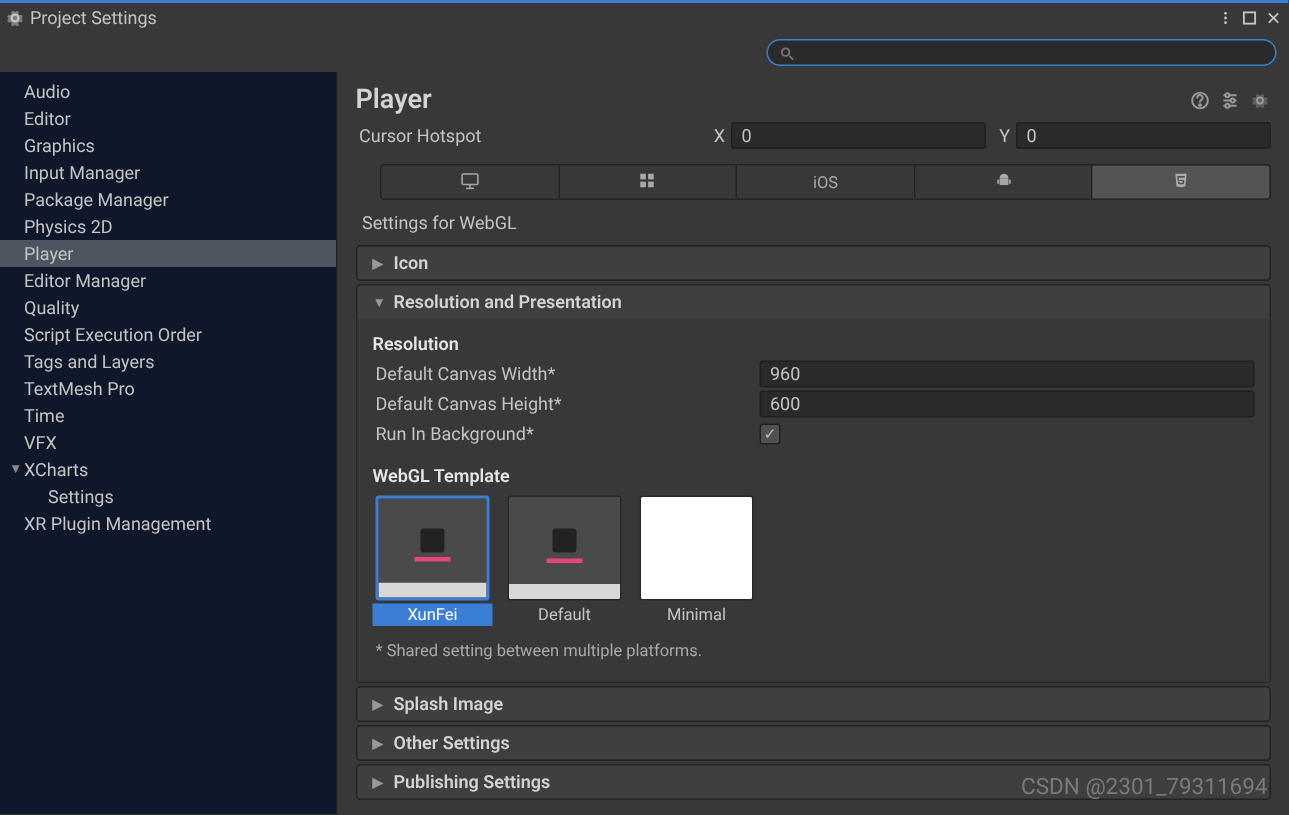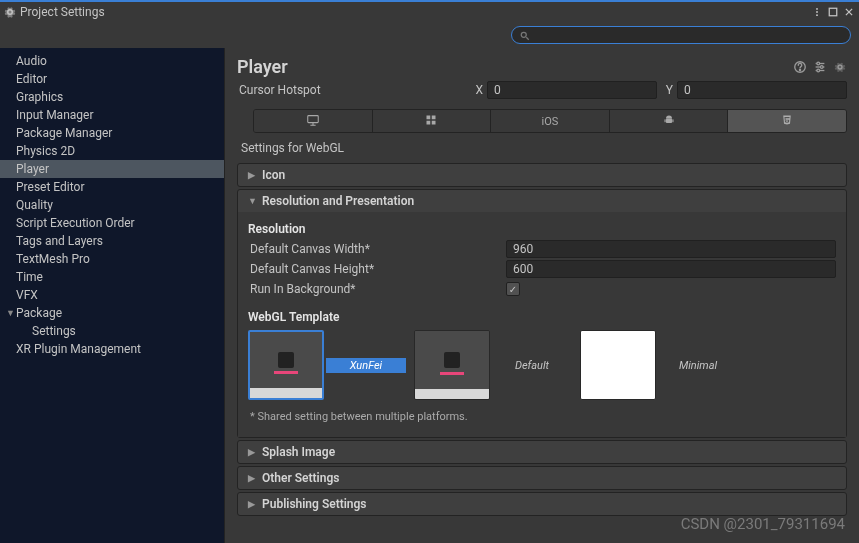--- a/index.html
+++ b/index.html
@@ -51,21 +51,21 @@
     .section-header { padding: 4px 10px; cursor: pointer; display: flex; align-items: center; gap: 6px; font-weight: 600; color: #d4d4d4; }
     .section-arrow { font-size: 9px; color: #999; width: 8px; }
     .section-body { padding: 6px 10px 10px 10px; background: #383838; }
     
     .subheader { font-weight: 600; color: #e5e5e5; margin: 4px 0 4px 0; }
     
     .checkbox { width: 14px; height: 14px; background: #515151; border: 1px solid #202020; border-radius: 2px; display: flex; align-items: center; justify-content: center; cursor: pointer; }
     .checkbox.checked::after { content: "✓"; font-size: 10px; color: #c4c4c4; }
     
     .template-row { display: flex; gap: 8px; margin-top: 6px; }
-    .template-item { display: flex; flex-direction: row; align-items: center; gap: 2px; font-style: italic; }
+    .template-item { display: flex; flex-direction: column; align-items: center; gap: 2px; }
     .template-thumb { width: 76px; height: 70px; background: #4a4a4a; border: 1px solid #282828; border-radius: 2px; display: flex; flex-direction: column; overflow: hidden; }
     .template-thumb.selected { border: 2px solid #3a7fd5; }
     .template-thumb.minimal { background: #ffffff; }
     .thumb-top { flex: 1; background: #4a4a4a; display: flex; align-items: center; justify-content: center; position: relative; }
     .thumb-unity { width: 16px; height: 16px; background: #222; border-radius: 2px; }
     .thumb-bar { position: absolute; bottom: 14px; width: 24px; height: 3px; background: #e8467a; }
     .thumb-bottom { height: 10px; background: #d8d8d8; }
     .template-label { font-size: 11px; width: 80px; text-align: center; padding: 1px 0; }
     .template-label.selected { background: #3a7fd5; color: #fff; }
     
@@ -122,30 +122,30 @@
 
 <div class="main-content">
   <div class="sidebar">
     <div class="sidebar-item">Audio</div>
     <div class="sidebar-item">Editor</div>
     <div class="sidebar-item">Graphics</div>
     <div class="sidebar-item">Input Manager</div>
     <div class="sidebar-item">Package Manager</div>
     <div class="sidebar-item">Physics 2D</div>
     <div class="sidebar-item selected">Player</div>
-    <div class="sidebar-item">Preset Editor</div>
+    <div class="sidebar-item">Editor Manager</div>
     <div class="sidebar-item">Quality</div>
     <div class="sidebar-item">Script Execution Order</div>
     <div class="sidebar-item">Tags and Layers</div>
     <div class="sidebar-item">TextMesh Pro</div>
     <div class="sidebar-item">Time</div>
     <div class="sidebar-item">VFX</div>
     <div class="sidebar-item has-arrow">
       <span class="arrow">▼</span>
-      <span>Package</span>
+      <span>XCharts</span>
     </div>
     <div class="sidebar-item nested">Settings</div>
     <div class="sidebar-item">XR Plugin Management</div>
   </div>
 
   <div class="content">
     <div class="content-header">
       <div class="content-title">Player</div>
       <div class="header-icons">
         <span class="header-icon">

